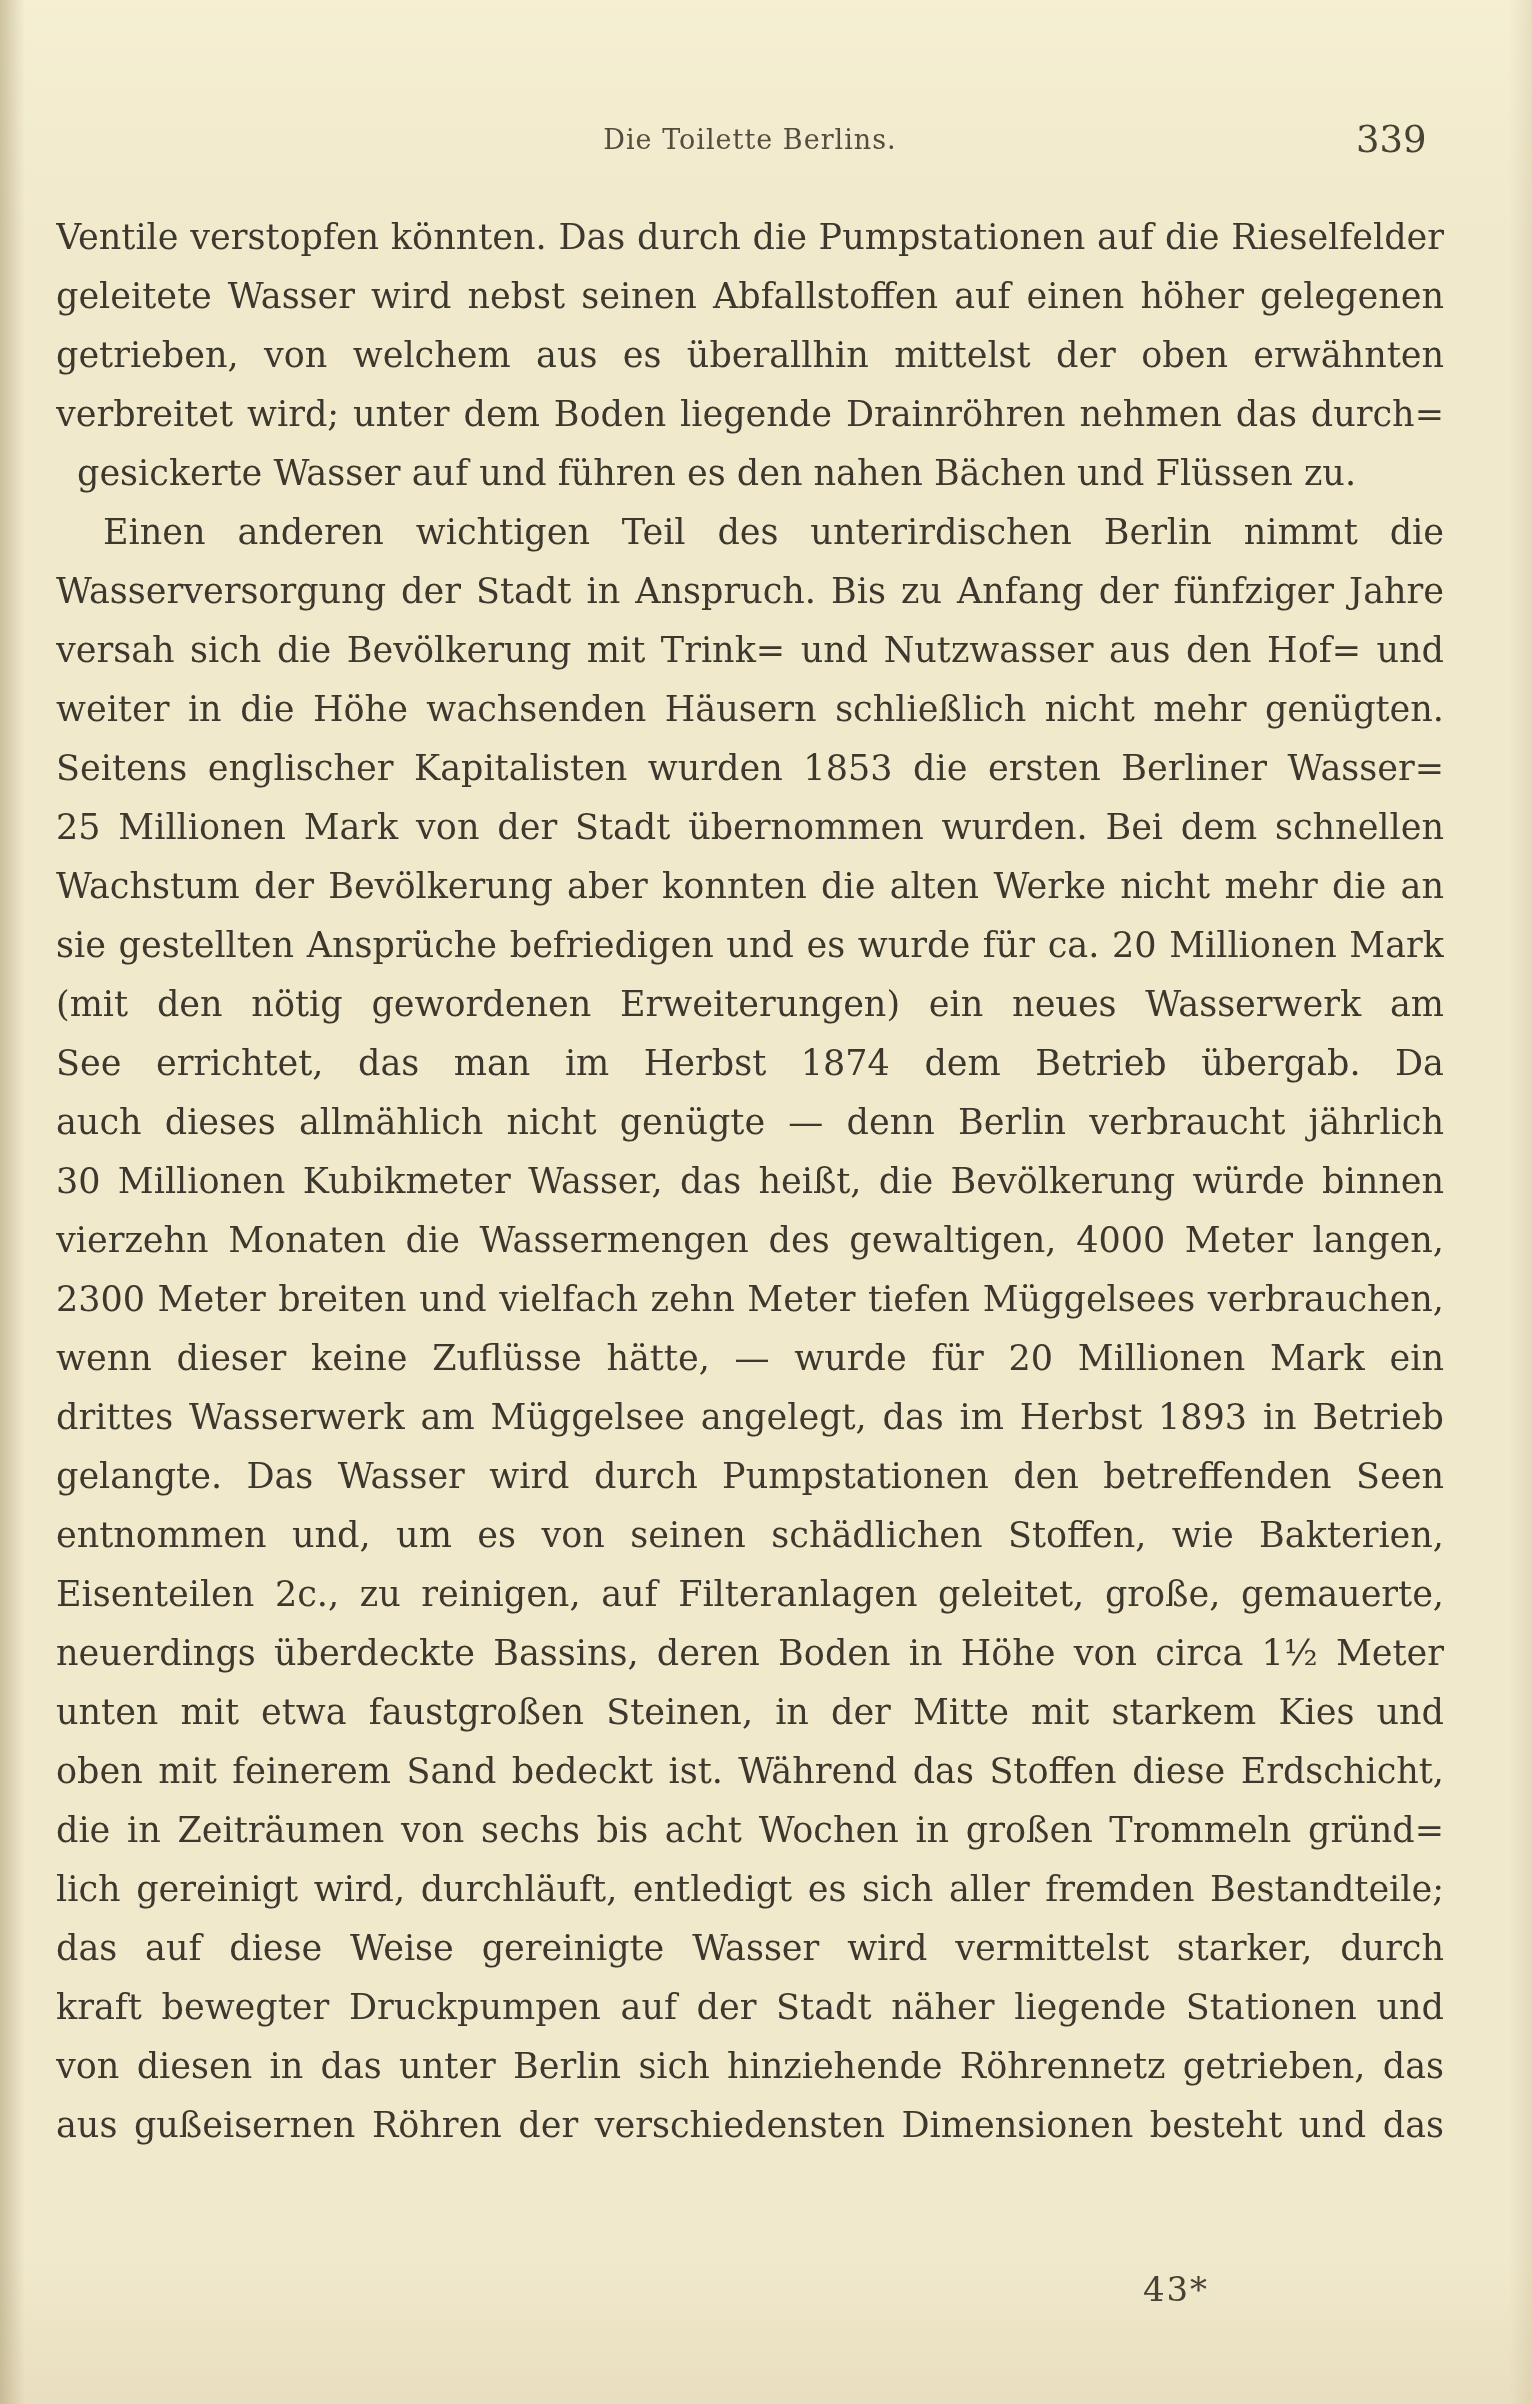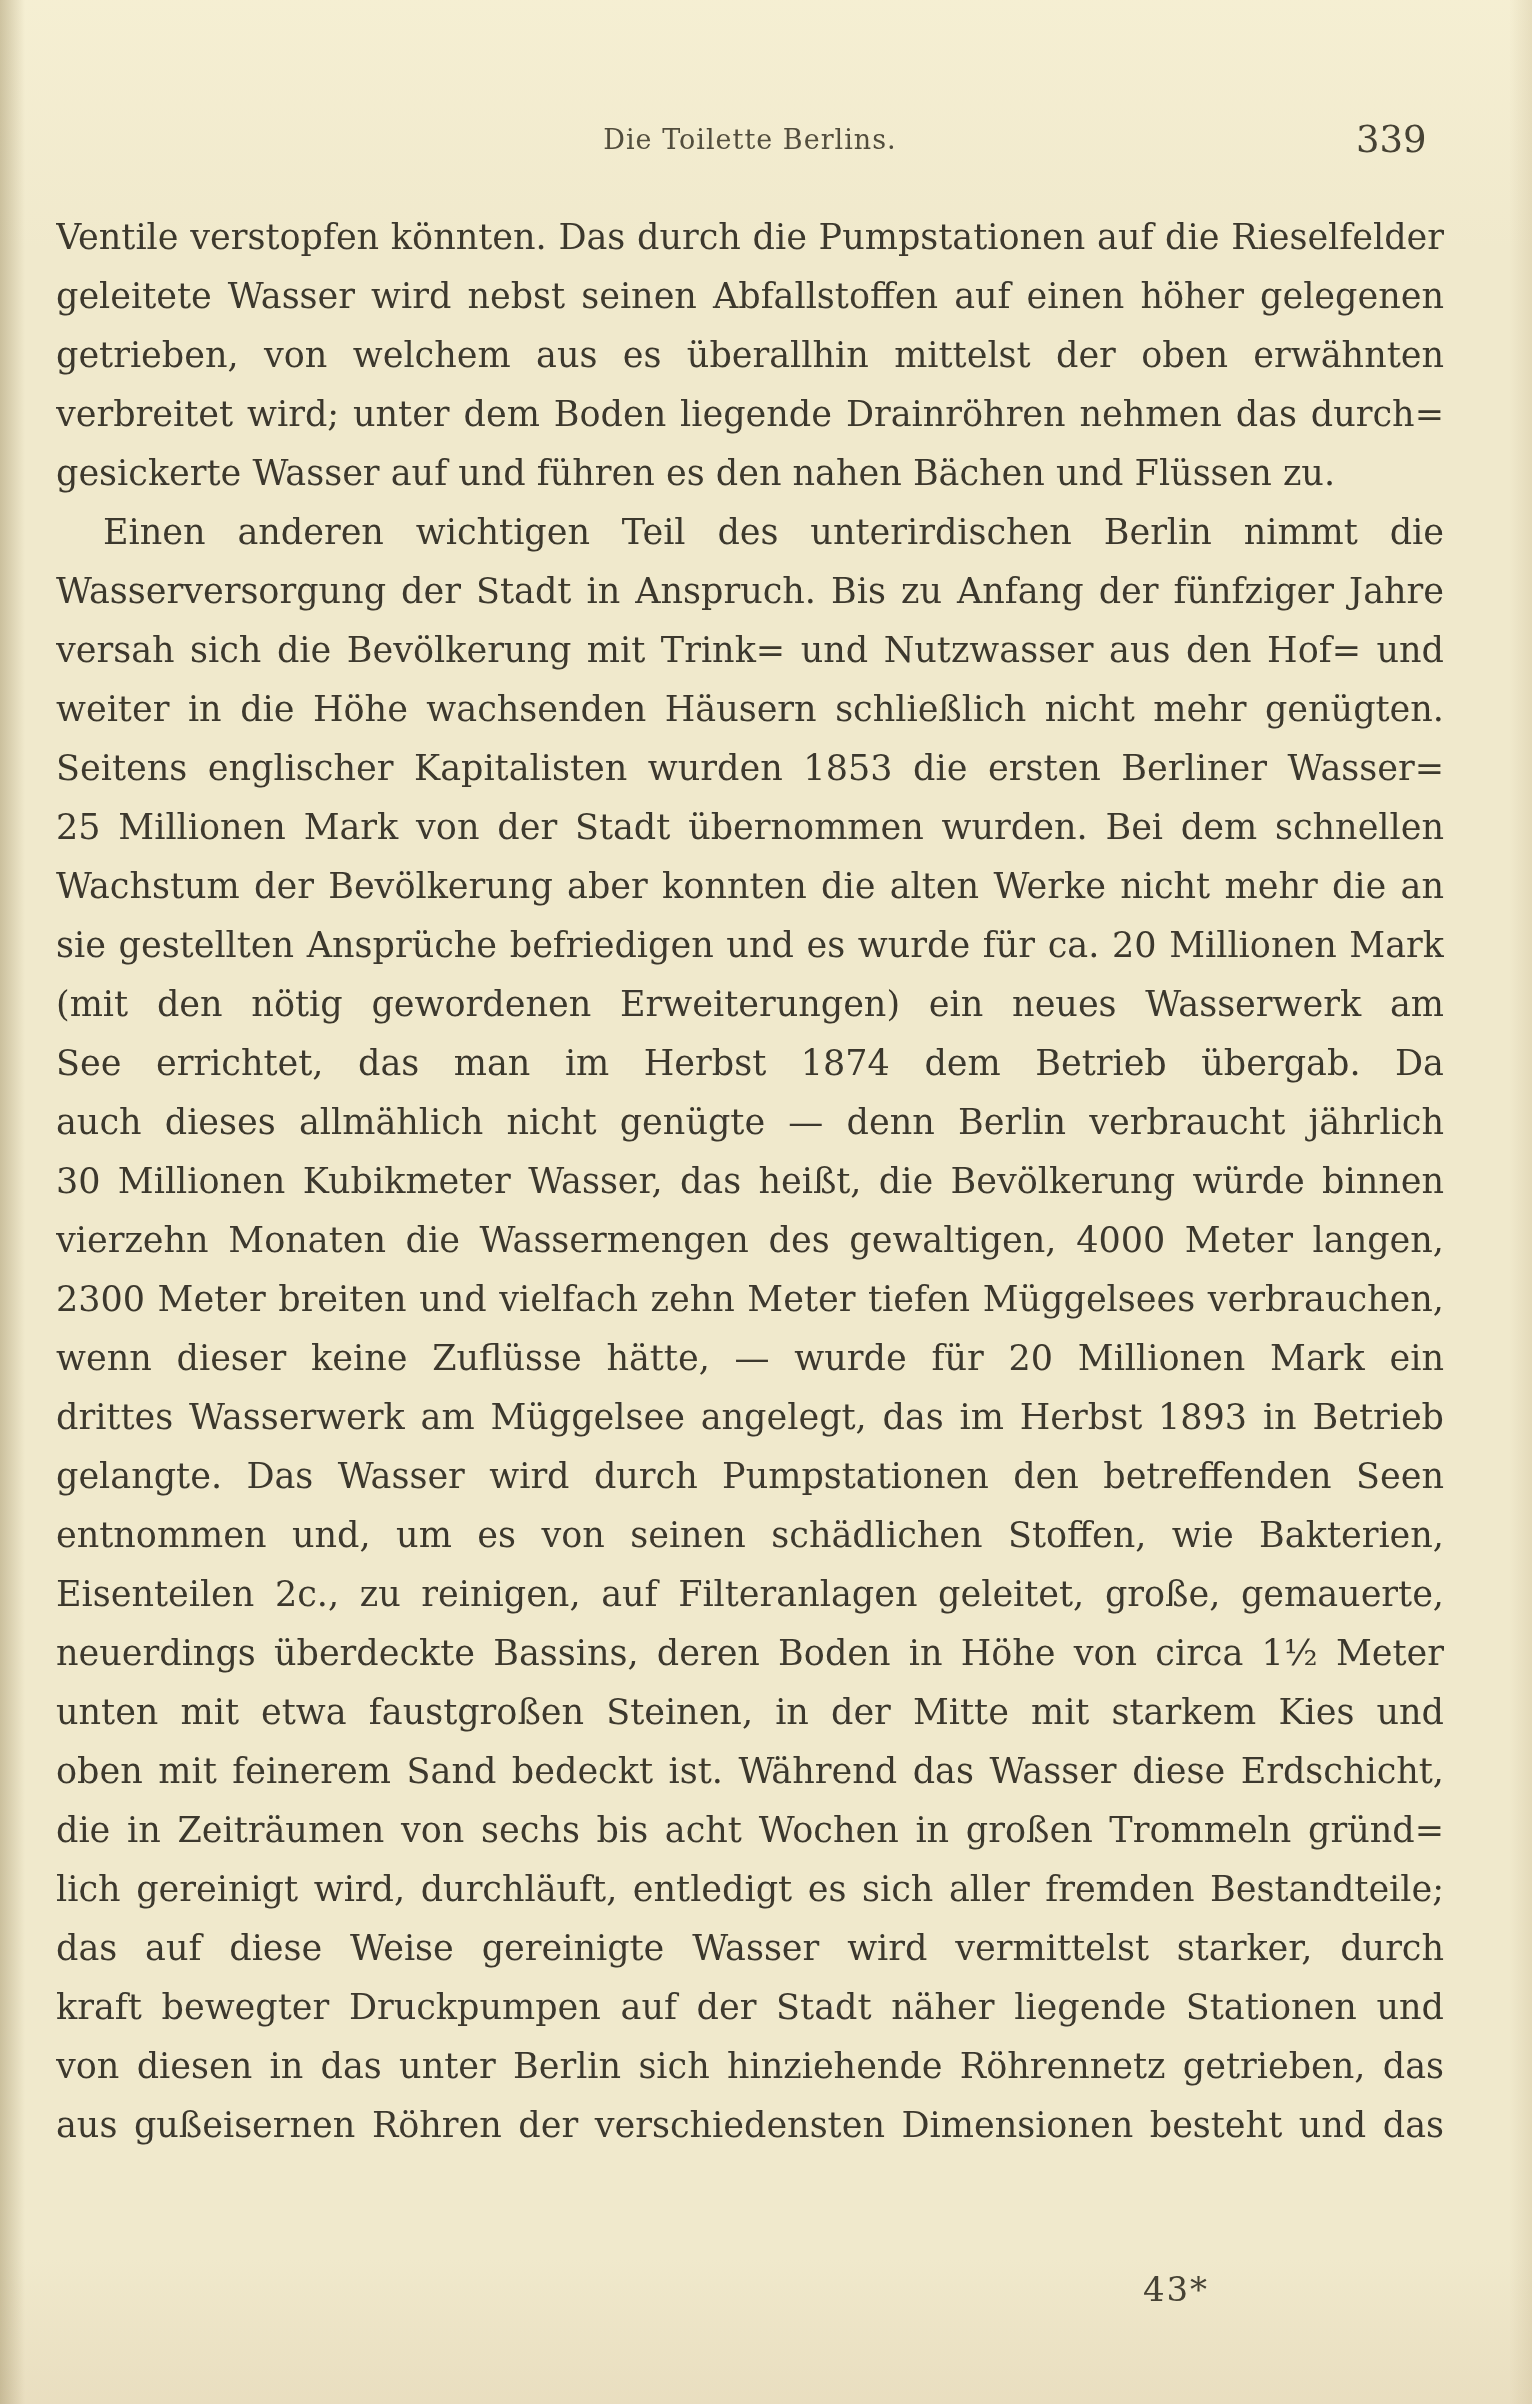--- a/index.html
+++ b/index.html
@@ -60,20 +60,21 @@
     text-align: justify;
     text-align-last: justify;
     text-justify: inter-word;
     overflow: hidden;
   }
   .line.indent {
     text-indent: 47px;
   }
   .line.para-end {
     text-align-last: left;
+    margin-left: 21px;
   }
   .signature-mark {
     position: absolute;
     left: 1143px;
     top: 2269px;
     font-size: 34px;
     color: #464234;
     letter-spacing: 1.9px;
   }
 </style>
@@ -106,21 +107,21 @@
       <div class="line">30 Millionen Kubikmeter Wasser, das heißt, die Bevölkerung würde binnen</div>
       <div class="line">vierzehn Monaten die Wassermengen des gewaltigen, 4000 Meter langen,</div>
       <div class="line">2300 Meter breiten und vielfach zehn Meter tiefen Müggelsees verbrauchen,</div>
       <div class="line">wenn dieser keine Zuflüsse hätte, — wurde für 20 Millionen Mark ein</div>
       <div class="line">drittes Wasserwerk am Müggelsee angelegt, das im Herbst 1893 in Betrieb</div>
       <div class="line">gelangte. Das Wasser wird durch Pumpstationen den betreffenden Seen</div>
       <div class="line">entnommen und, um es von seinen schädlichen Stoffen, wie Bakterien,</div>
       <div class="line">Eisenteilen 2c., zu reinigen, auf Filteranlagen geleitet, große, gemauerte,</div>
       <div class="line">neuerdings überdeckte Bassins, deren Boden in Höhe von circa 1½ Meter</div>
       <div class="line">unten mit etwa faustgroßen Steinen, in der Mitte mit starkem Kies und</div>
-      <div class="line">oben mit feinerem Sand bedeckt ist. Während das Wasser diese Erdschicht,</div>
+      <div class="line">oben mit feinerem Sand bedeckt ist. Während das Stoffen diese Erdschicht,</div>
       <div class="line">die in Zeiträumen von sechs bis acht Wochen in großen Trommeln gründ=</div>
       <div class="line">lich gereinigt wird, durchläuft, entledigt es sich aller fremden Bestandteile;</div>
       <div class="line">das auf diese Weise gereinigte Wasser wird vermittelst starker, durch Dampf=</div>
       <div class="line">kraft bewegter Druckpumpen auf der Stadt näher liegende Stationen und</div>
       <div class="line">von diesen in das unter Berlin sich hinziehende Röhrennetz getrieben, das</div>
       <div class="line">aus gußeisernen Röhren der verschiedensten Dimensionen besteht und das</div>
     </div>
 
   <div class="signature-mark">43*</div>
 </div>

